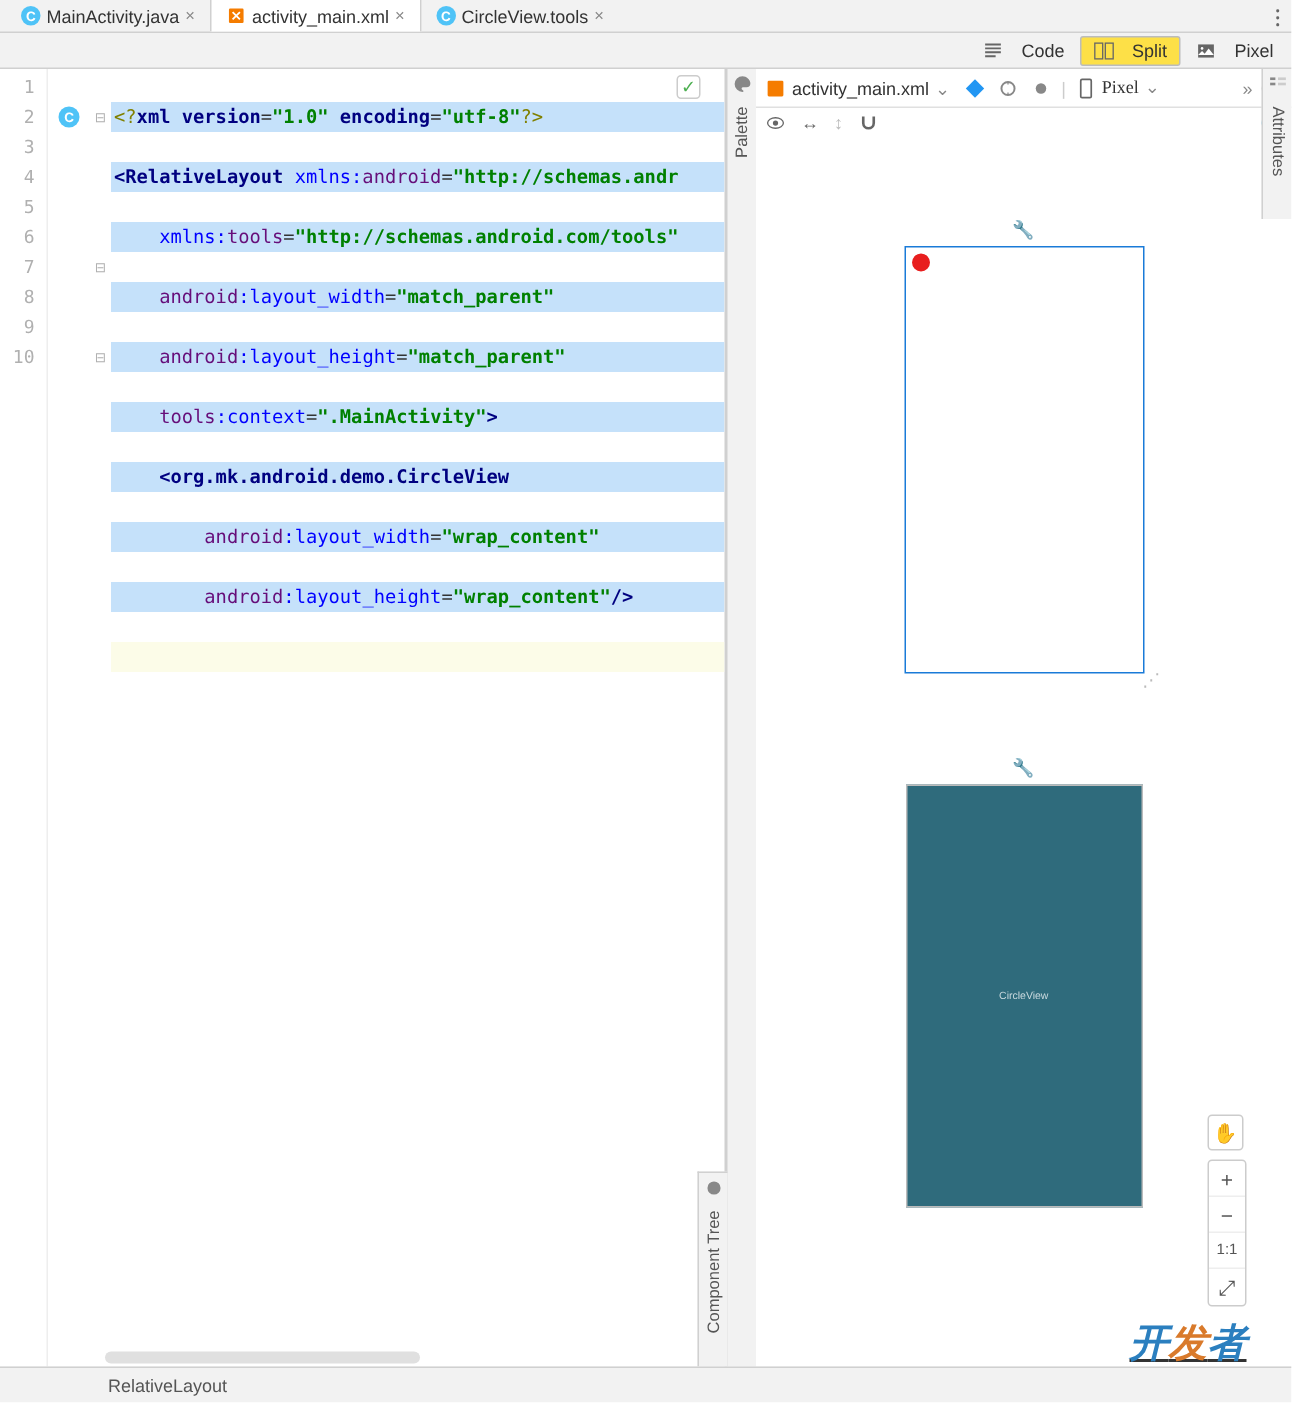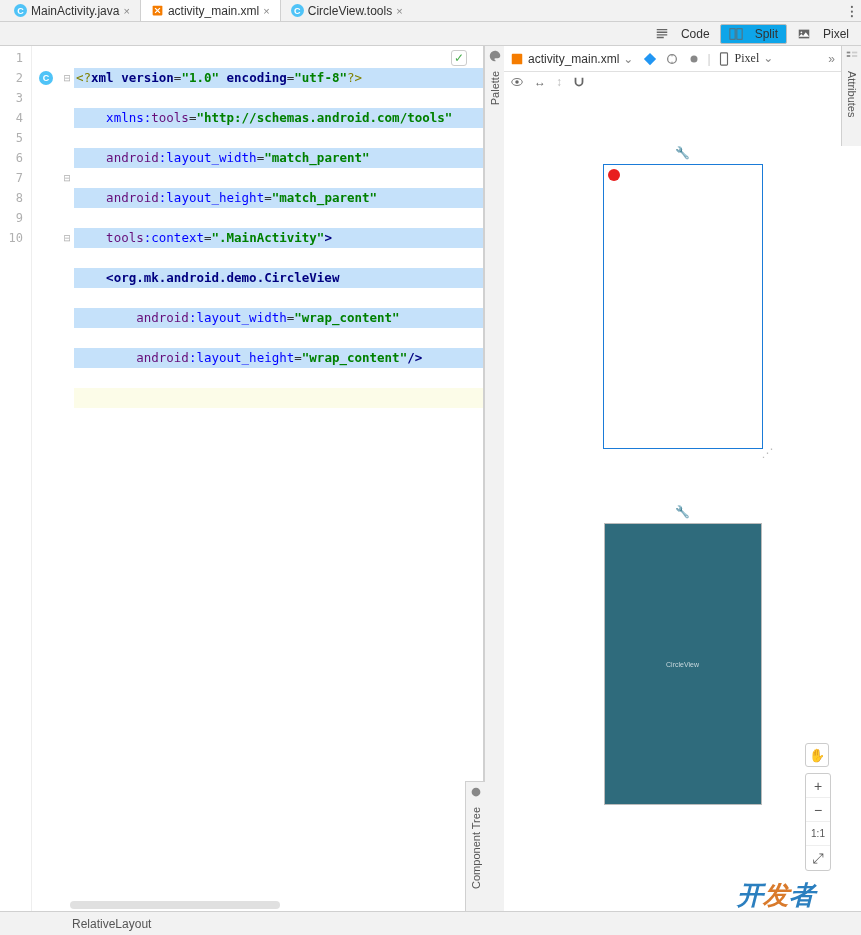--- a/index.html
+++ b/index.html
@@ -9,21 +9,21 @@
 .tab-bar { height: 22px; display: flex; align-items: center; background: #f2f2f2; border-bottom: 1px solid #d0d0d0; padding-left: 4px; }
 .tab { display: flex; align-items: center; gap: 4px; padding: 2px 10px; height: 100%; cursor: pointer; }
 .tab.active { background: #fff; border-left: 1px solid #d0d0d0; border-right: 1px solid #d0d0d0; }
 .tab-icon { width: 13px; height: 13px; display: inline-flex; align-items: center; justify-content: center; }
 .tab-close { color: #888; font-size: 11px; }
 .tab-menu { margin-left: auto; margin-right: 6px; color: #666; font-size: 16px; letter-spacing: 1px; }
 
 
 .view-bar { height: 24px; display: flex; align-items: center; justify-content: flex-end; background: #f2f2f2; border-bottom: 1px solid #d0d0d0; padding-right: 4px; gap: 2px; }
 .view-btn { display: flex; align-items: center; gap: 12px; padding: 2px 8px; cursor: pointer; }
-.view-btn.active { background: #0ea5e9; border: 1px solid #bcbcbc; border-radius: 2px; }
+.view-btn.active { background: #fde047; border: 1px solid #bcbcbc; border-radius: 2px; }
 
 
 .main { display: flex; height: calc(935px - 22px - 24px - 24px); }
 .code-area { width: 484px; display: flex; position: relative; border-right: 1px solid #d0d0d0; }
 .gutter { width: 32px; background: #fff; border-right: 1px solid #eee; padding-top: 2px; }
 .gutter .ln { height: 20px; display: flex; align-items: center; justify-content: flex-end; padding-right: 8px; color: #b0b0b0; font-family: Consolas, monospace; font-size: 12px; }
 .marker-col { width: 28px; background: #fff; padding-top: 2px; }
 .marker-col div { height: 20px; display: flex; align-items: center; justify-content: center; }
 .marker-c { width: 14px; height: 14px; border-radius: 50%; background: #4fc3f7; color: #fff; font-size: 9px; font-weight: bold; display: flex; align-items: center; justify-content: center; }
 .fold-col { width: 14px; background: #fff; padding-top: 2px; }
@@ -75,21 +75,21 @@
 .right-rail-label { writing-mode: vertical-rl; font-size: 11px; color: #555; margin-top: 8px; }
 
 
 .comp-tree-rail { position: absolute; left: 465px; bottom: 24px; width: 20px; height: 130px; background: #f2f2f2; border-left: 1px solid #d0d0d0; border-top: 1px solid #d0d0d0; display: flex; flex-direction: column; align-items: center; }
 .comp-tree-label { writing-mode: vertical-rl; transform: rotate(180deg); font-size: 11px; color: #555; margin-top: 8px; }
 
 
 .status-bar { position: absolute; bottom: 0; left: 0; right: 0; height: 24px; background: #f2f2f2; border-top: 1px solid #d0d0d0; display: flex; align-items: center; padding-left: 72px; color: #555; }
 
 
-.watermark { position: absolute; bottom: 28px; right: 46px; font-family: Arial, sans-serif; font-style: italic; font-weight: bold; font-size: 26px; line-height: 24px; text-align: left; }
+.watermark { position: absolute; bottom: 28px; right: 30px; font-family: Arial, sans-serif; font-style: italic; font-weight: bold; font-size: 26px; line-height: 24px; text-align: left; text-decoration: underline; }
 .watermark .l1 { color: #2b7fbf; }
 .watermark .l1 .alt { color: #d97a2b; }
 .watermark .l2 { color: #d97a2b; }
 .watermark .l2 .alt { color: #2b7fbf; }
 
 .scroll-thumb { position: absolute; bottom: 2px; left: 70px; width: 210px; height: 8px; background: #e0e0e0; border-radius: 4px; }
 
 .help-icon { width: 14px; height: 14px; border-radius: 50%; background: #1a9fe0; color: #fff; font-size: 10px; display: flex; align-items: center; justify-content: center; font-weight: bold; }
 .warn-dot { width: 14px; height: 14px; border-radius: 50%; background: #b0b0b0; color: #fff; font-size: 10px; display: flex; align-items: center; justify-content: center; font-weight: bold; }
 
@@ -186,20 +186,21 @@
         <div></div>
         <div></div>
         <div></div>
       <div>⊟</div>
         <div></div>
         <div></div>
         <div>⊟</div>
     </div>
     <div class="code">
 <div class="code-line hl"><span class="t-pi">&lt;?</span><span class="t-tag">xml version</span><span>=</span><span class="t-val">"1.0"</span><span class="t-tag"> encoding</span><span>=</span><span class="t-val">"utf-8"</span><span class="t-pi">?&gt;</span></div>
+<div class="code-line hl"><span class="t-tag">&lt;</span><span class="t-tag">RelativeLayout </span><span class="t-attr">xmlns:</span><span class="t-ns">android</span><span>=</span><span class="t-val">"http://schemas.andr</span></div>
 <div class="code-line hl"><span>    </span><span class="t-attr">xmlns:</span><span class="t-ns">tools</span><span>=</span><span class="t-val">"http://schemas.android.com/tools"</span></div>
 <div class="code-line hl"><span>    </span><span class="t-ns">android</span><span class="t-attr">:</span><span class="t-attr">layout_width</span><span>=</span><span class="t-val">"match_parent"</span></div>
 <div class="code-line hl"><span>    </span><span class="t-ns">android</span><span class="t-attr">:</span><span class="t-attr">layout_height</span><span>=</span><span class="t-val">"match_parent"</span></div>
 <div class="code-line hl"><span>    </span><span class="t-ns">tools</span><span class="t-attr">:</span><span class="t-attr">context</span><span>=</span><span class="t-val">".MainActivity"</span><span class="t-tag">&gt;</span></div>
 <div class="code-line hl"><span class="t-tag">    &lt;</span><span class="t-tag">org.mk.android.demo.CircleView</span></div>
 <div class="code-line hl"><span>        </span><span class="t-ns">android</span><span class="t-attr">:</span><span class="t-attr">layout_width</span><span>=</span><span class="t-val">"wrap_content"</span></div>
 <div class="code-line hl"><span>        </span><span class="t-ns">android</span><span class="t-attr">:</span><span class="t-attr">layout_height</span><span>=</span><span class="t-val">"wrap_content"</span><span class="t-tag">/&gt;</span></div>
 <div class="code-tail"></div>
     </div>
     <div class="valid-badge">✓</div>

